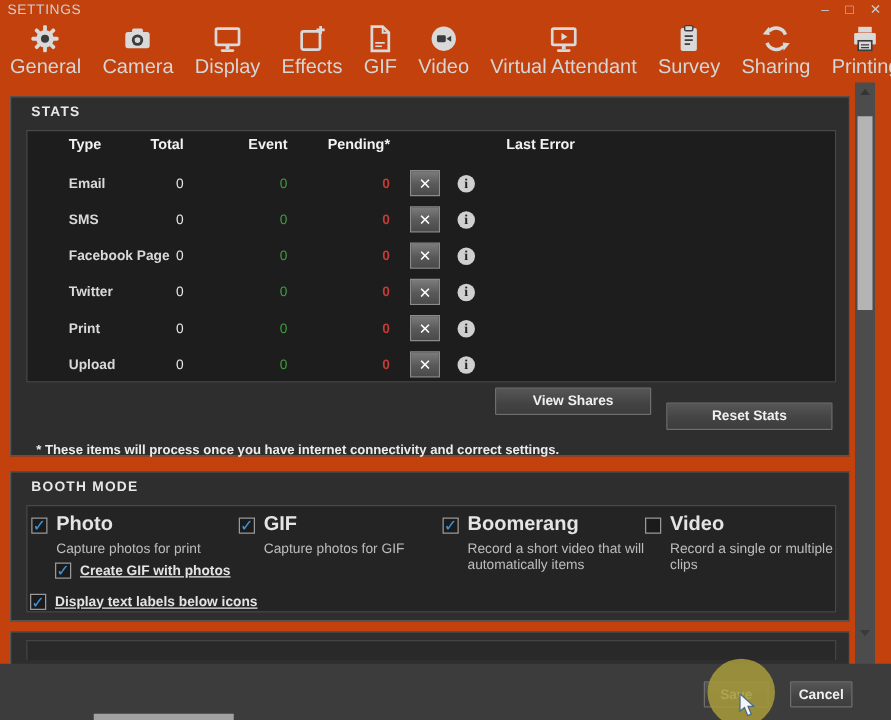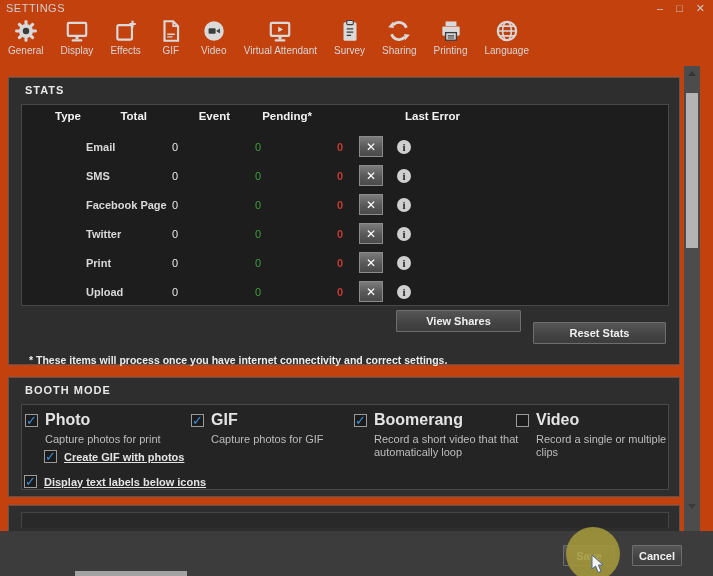--- a/index.html
+++ b/index.html
@@ -9,42 +9,42 @@
   
   #titlebar{position:absolute;left:0;top:0;width:100%;height:17px;}
   #title{position:absolute;left:6px;top:2px;font-size:11px;color:#cfcfcf;letter-spacing:.5px;}
   #winctrl{position:absolute;right:8px;top:2px;display:flex;gap:13px;}
   #winctrl span{font-size:11px;color:#c9c9c9;line-height:13px;cursor:default;}
 
   
   #toolbar{position:absolute;left:8px;top:18px;display:flex;align-items:flex-end;gap:17px;}
   .tb-item{display:flex;flex-direction:column;align-items:center;gap:1px;}
   .tb-item svg{display:block;}
-  .tb-label{font-size:10px;color:#d6d6d6;white-space:nowrap;}
+  .tb-label{font-size:16px;color:#d6d6d6;white-space:nowrap;}
 
   
   #scrollbar{position:absolute;left:684px;top:66px;width:16px;height:466px;background:#4c4c4c;}
   #sb-thumb{position:absolute;left:2px;top:27px;width:12px;height:155px;background:#b4b4b4;}
   .sb-arrow{position:absolute;left:4px;width:0;height:0;border-left:4px solid transparent;border-right:4px solid transparent;}
   #sb-up{top:5px;border-bottom:5px solid #353535;}
   #sb-down{top:438px;border-top:5px solid #3a3a3a;}
 
   
   .panel{position:absolute;left:8px;width:672px;background:#2e2e2e;border:1px solid #565656;}
   .panel-title{position:absolute;left:16px;top:6px;font-size:11px;font-weight:bold;color:#e8e8e8;letter-spacing:1px;}
 
   #stats-panel{top:77px;height:288px;}
   #stats-table{position:absolute;left:12px;top:26px;width:648px;height:202px;background:#1d1d1d;border:1px solid #484848;}
   .th{position:absolute;top:5px;font-size:11.5px;font-weight:bold;color:#f2f2f2;}
   .h-type{left:33px;}
   .h-total{left:88px;width:37px;text-align:right;}
   .h-event{left:158px;width:50px;text-align:right;}
   .h-pending{left:228px;width:62px;text-align:right;}
   .h-lasterror{left:383px;}
-  #rows{position:absolute;left:0;top:27px;width:648px;margin-left:31px;}
+  #rows{position:absolute;left:0;top:27px;width:648px;}
   .row{position:relative;height:29px;}
   .row span{position:absolute;top:50%;transform:translateY(-50%);font-size:11px;}
   .c-type{left:33px;color:#d9d9d9;font-weight:600;}
   .c-total{left:88px;width:37px;text-align:right;color:#e8e8e8;}
   .c-event{left:158px;width:50px;text-align:right;color:#3f9e3f;}
   .c-pending{left:228px;width:62px;text-align:right;color:#c23b34;font-weight:bold;}
   .x-btn{position:absolute;left:306px;top:4px;width:24px;height:21px;border:1px solid #8b8b8b;
          background:linear-gradient(#7c7c7c,#595959 55%,#4a4a4a);color:#fff;font-size:12px;font-weight:bold;
          line-height:18px;text-align:center;padding:0;cursor:pointer;}
   .info{left:344px;width:14px;height:14px;border-radius:50%;background:#cfcfcf;color:#232323;
@@ -115,20 +115,33 @@
               <rect x="10.6" y="2" width="2.8" height="5" rx="1" transform="rotate(315 12 12)"></rect>
             </g>
             <circle cx="12" cy="12" r="3" fill="#3c3c3c"></circle>
           </svg>
         </span>
       <span class="tb-label">General</span>
     </div>
     <div class="tb-item">
       <span>
           <svg width="26" height="26" viewBox="0 0 24 24">
+            <g fill="#d9d9d9">
+              <rect x="8" y="4.5" width="8" height="4" rx="1.2"></rect>
+              <rect x="3" y="7" width="18" height="12" rx="2"></rect>
+            </g>
+            <circle cx="12" cy="13" r="4.2" fill="#3c3c3c"></circle>
+            <circle cx="12" cy="13" r="2.1" fill="#d9d9d9"></circle>
+          </svg>
+        </span>
+      <span class="tb-label">Camera</span>
+    </div>
+    <div class="tb-item">
+      <span>
+          <svg width="26" height="26" viewBox="0 0 24 24">
             <rect x="3.5" y="4.5" width="17" height="12" rx="1" fill="none" stroke="#d9d9d9" stroke-width="2"></rect>
             <rect x="10.6" y="16.5" width="2.8" height="3.2" fill="#d9d9d9"></rect>
             <rect x="7" y="19.7" width="10" height="2" rx="1" fill="#d9d9d9"></rect>
           </svg>
         </span>
       <span class="tb-label">Display</span>
     </div>
     <div class="tb-item">
       <span>
           <svg width="26" height="26" viewBox="0 0 24 24">
@@ -302,21 +315,21 @@
           <span class="cb checked">✓</span>
           <span class="opt-label">GIF</span>
         </div>
         <div class="opt-desc">Capture photos for GIF</div>
       </div>
       <div class="opt opt-boomerang">
         <div class="opt-head">
           <span class="cb checked">✓</span>
           <span class="opt-label">Boomerang</span>
         </div>
-        <div class="opt-desc">Record a short video that that automatically loop</div>
+        <div class="opt-desc">Record a short video that will automatically items</div>
       </div>
       <div class="opt opt-video">
         <div class="opt-head">
           <span class="cb"></span>
           <span class="opt-label">Video</span>
         </div>
         <div class="opt-desc">Record a single or multiple clips</div>
       </div>
       <div class="sub-row" id="opt-creategif">
         <span class="cb checked">✓</span>

